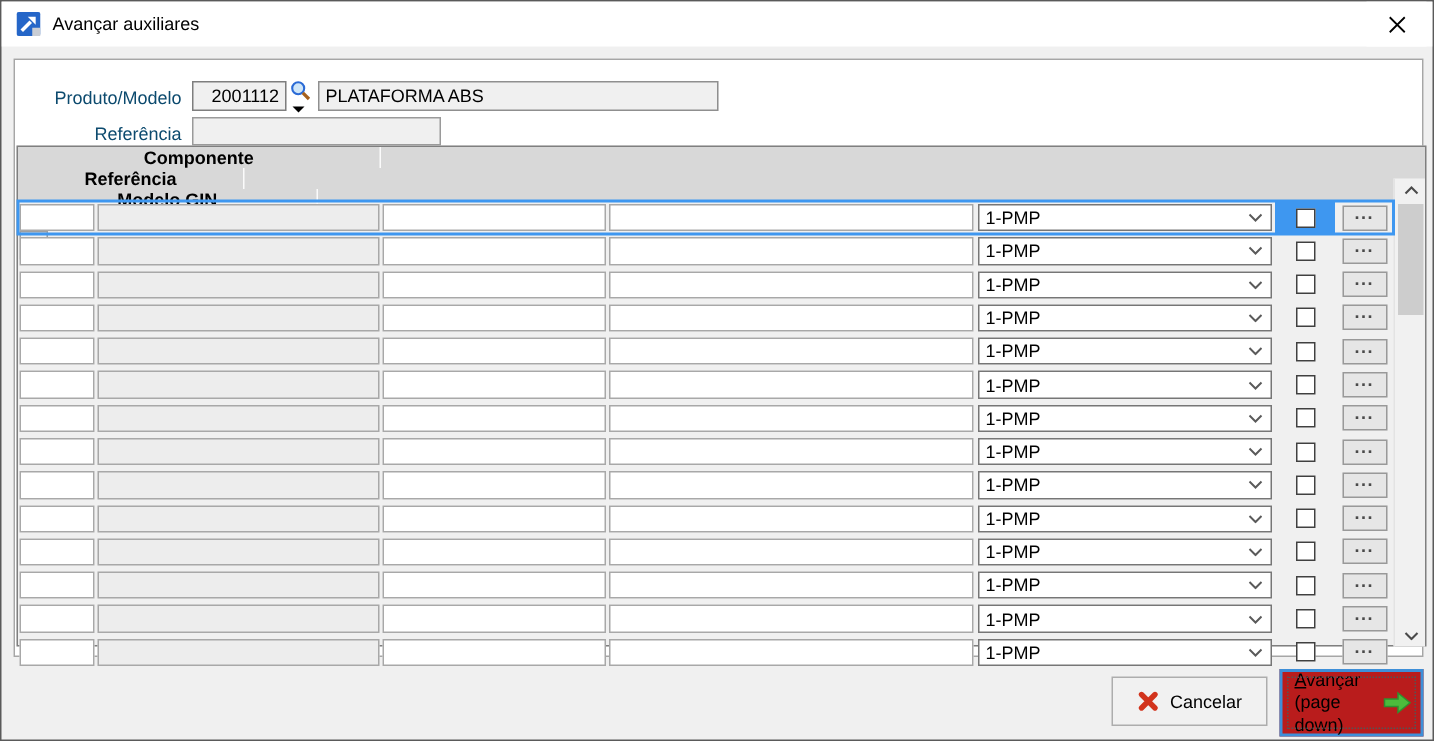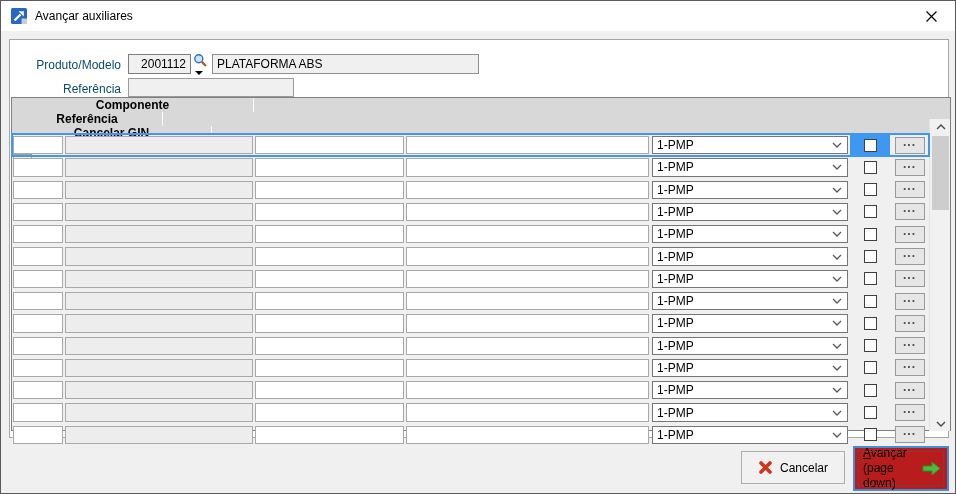--- a/index.html
+++ b/index.html
@@ -128,21 +128,21 @@
   <div class="lookup-drop"></div>
   <div class="field f-name">PLATAFORMA ABS</div>
 
   <div class="form-label lbl-ref">Referência</div>
   <div class="field f-ref"></div>
 
   <div class="grid">
     <div class="grid-header">
       <div class="gh-cell gh-c01">Componente</div>
       <div class="gh-cell gh-c2">Referência</div>
-      <div class="gh-cell gh-c4">Cancelar GIN</div>
+      <div class="gh-cell gh-c4">Modelo GIN</div>
       <div class="gh-cell gh-c5">Obs.</div>
       <div class="gh-cell gh-c6"></div>
       <div class="gh-cell gh-plus">
         <div class="plus-btn">+</div>
       </div>
     </div>
 
     <div class="grid-body">
     <div class="grid-row selected">
       <div class="cell c0">

